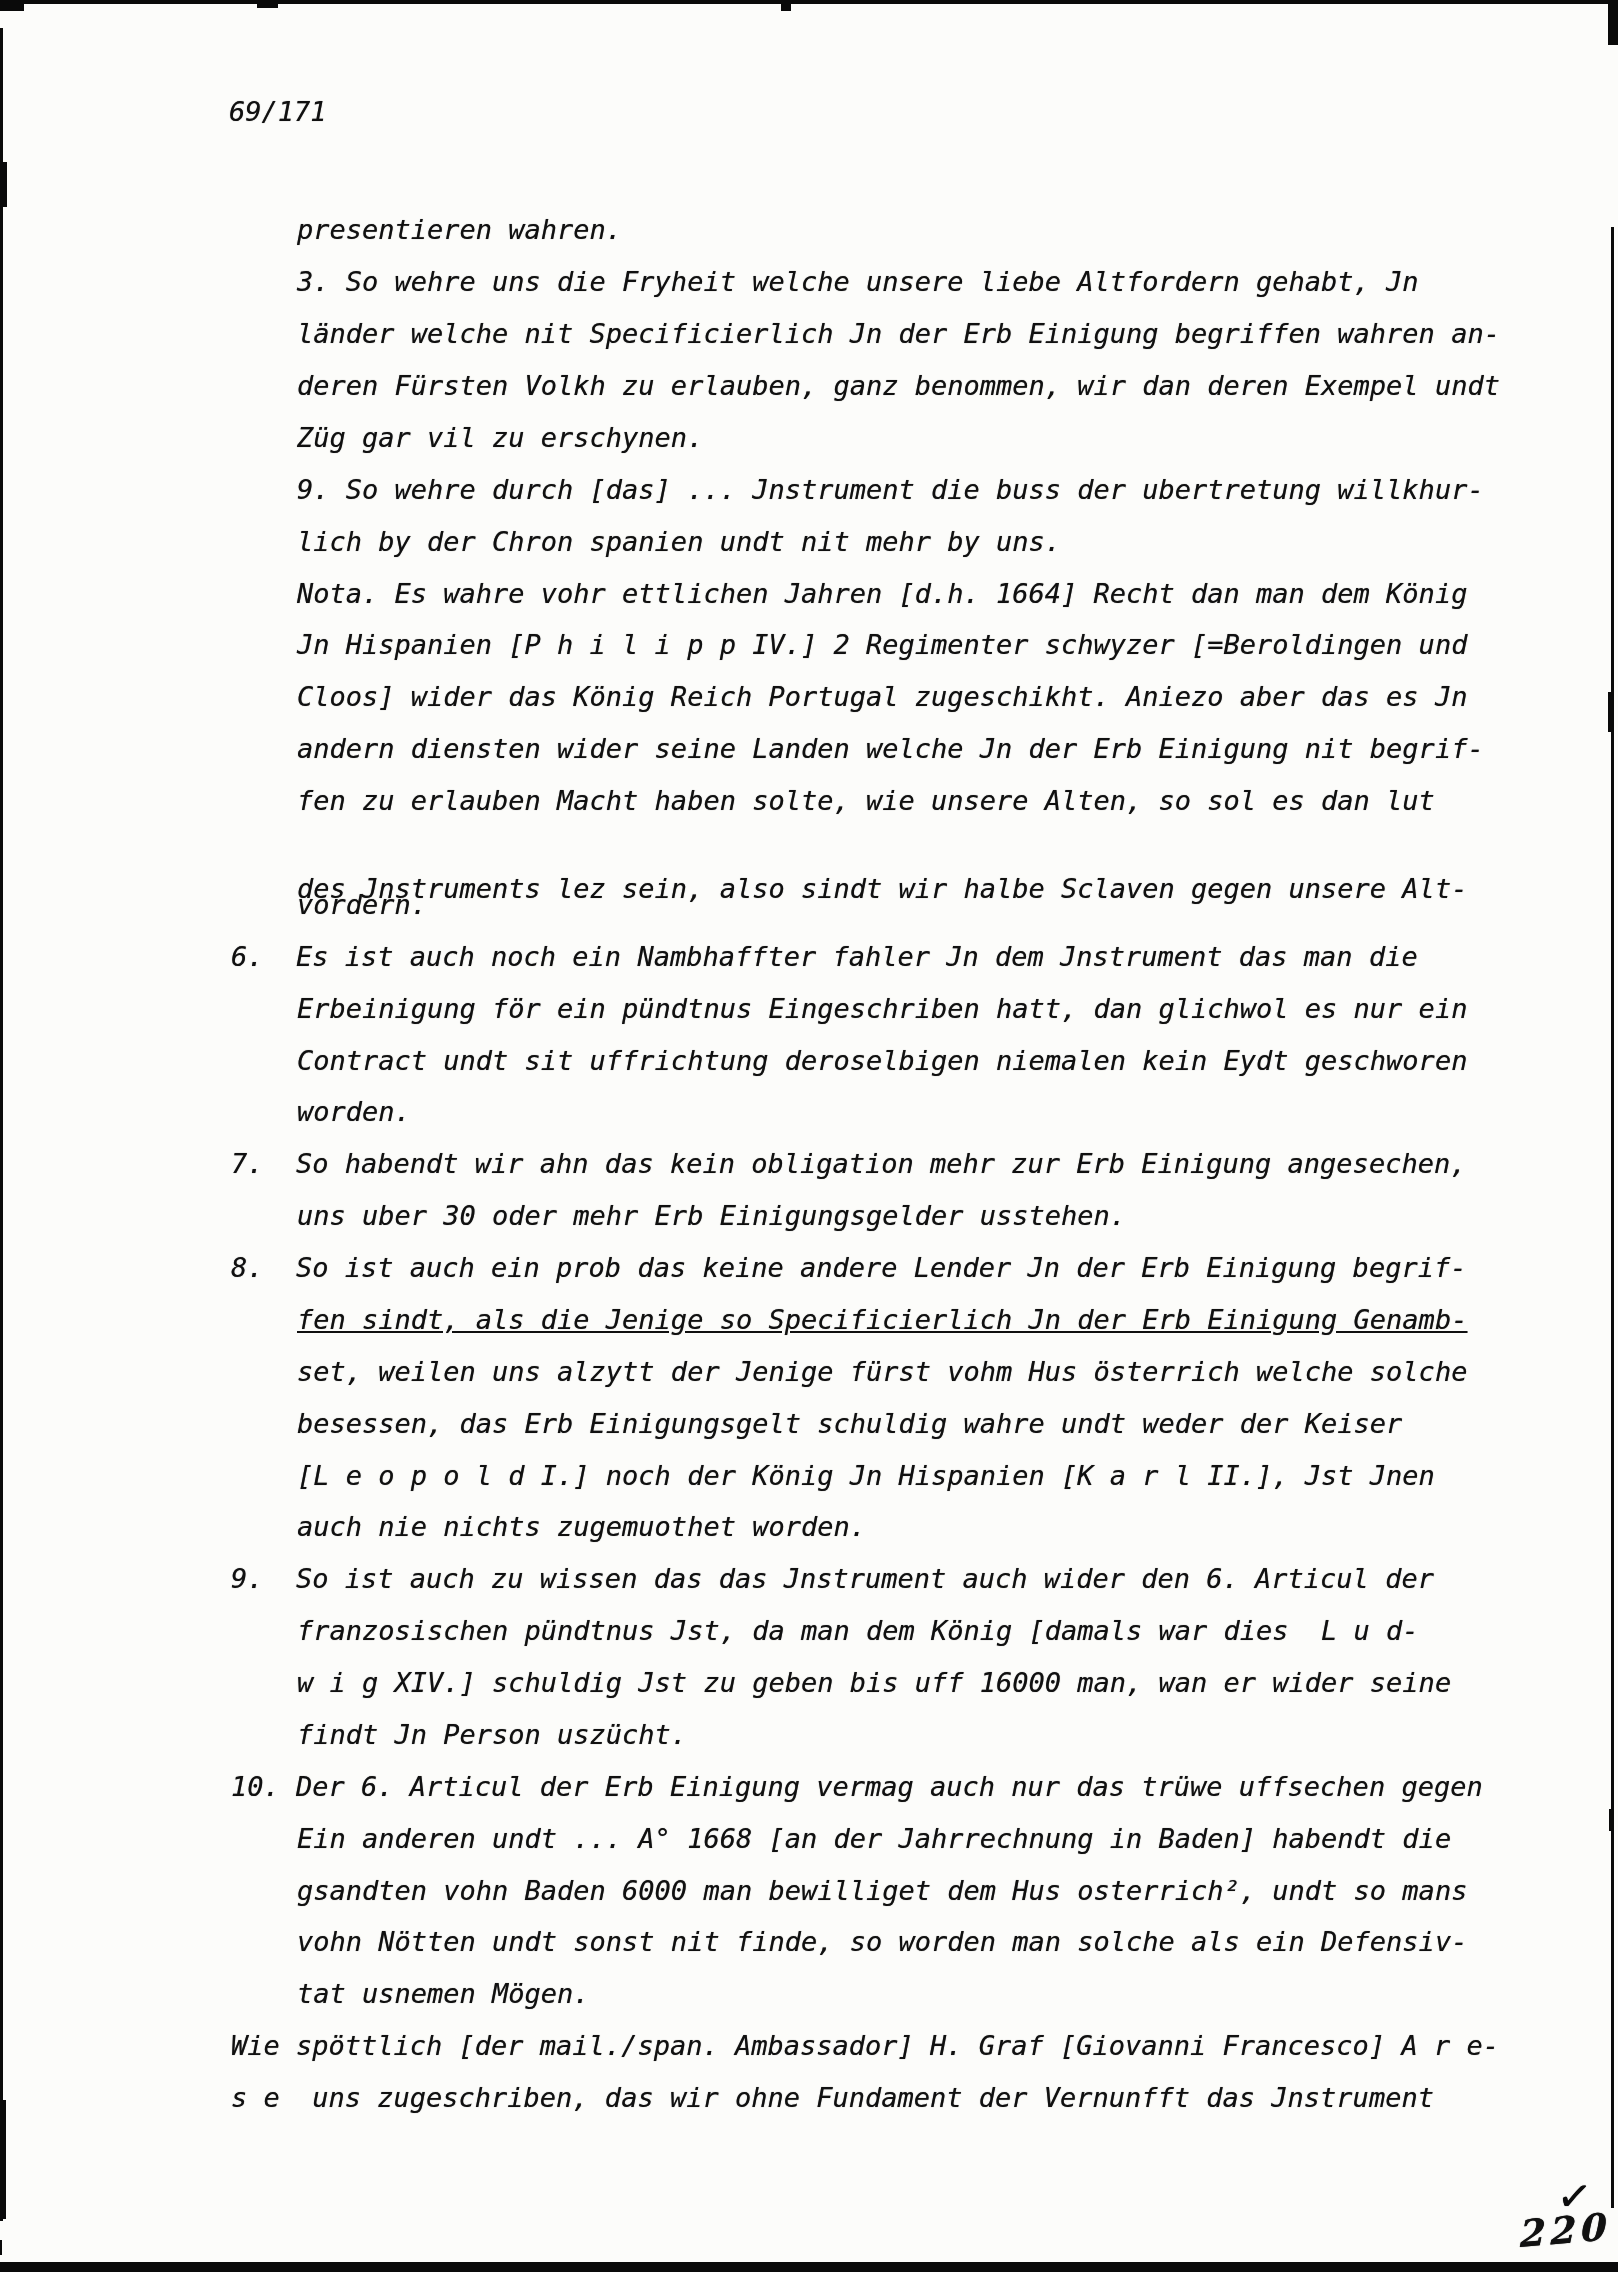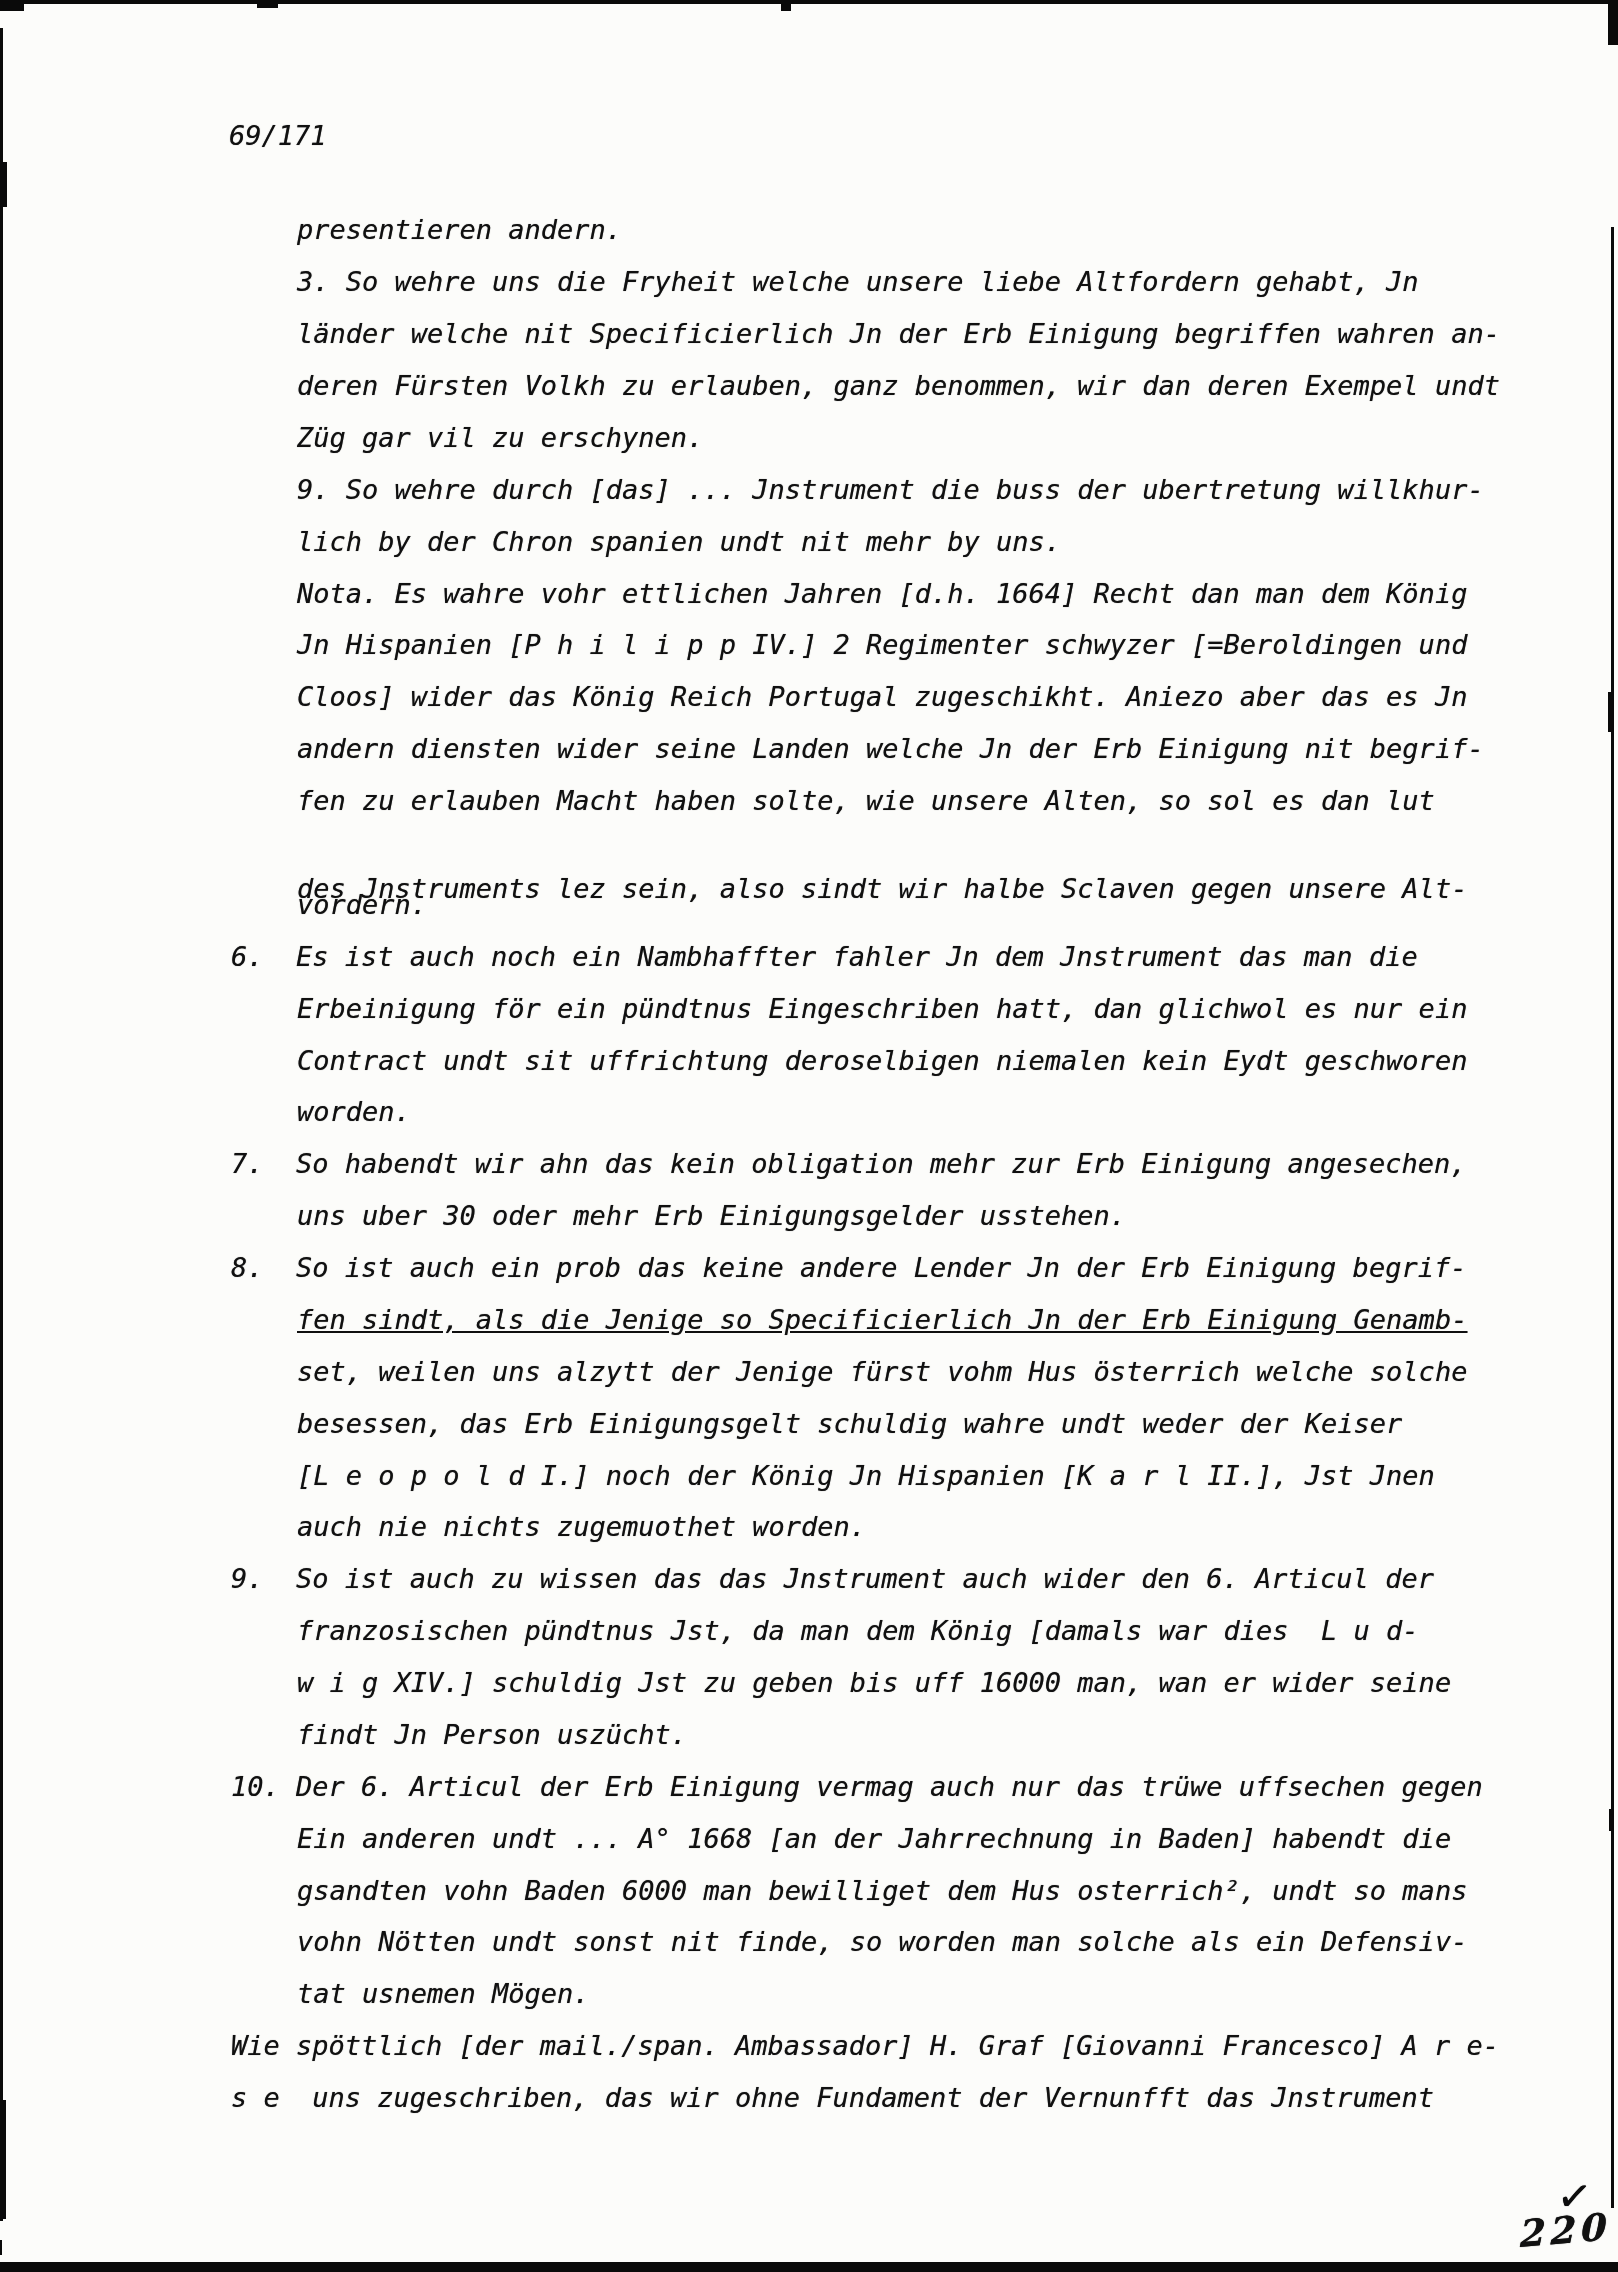--- a/index.html
+++ b/index.html
@@ -27,21 +27,21 @@
     white-space: pre;
     font-family: "DejaVu Sans Mono", monospace;
     font-style: italic;
     font-size: 27px;
     line-height: 32px;
     color: #101010;
     text-shadow: 0 0 0.8px rgba(15,15,15,0.65);
   }
   .col-text   { left: 297px; }
   .col-margin { left: 231px; }
-  .page-number { left: 229px; top: 120px; }
+  .page-number { left: 229px; top: 96px; }
 
   
   .edge { position: absolute; background: #0a0a0a; }
   .edge-top          { left: 0;     top: 0;      width: 1619px; height: 4px;  }
   .corner-top-left   { left: 0;     top: 0;      width: 24px;   height: 10.5px; }
   .blob-top          { left: 257px; top: 0;      width: 21px;   height: 8px; }
   .tick-top          { left: 781px; top: 0;      width: 9.7px;   height: 10.5px; }
   .corner-top-right  { left: 1608px;top: 0;      width: 10.5px;   height: 45px; }
   .edge-left         { left: 0;     top: 28px;   width: 3.2px;    height: 2193px; }
   .bulge-left-1      { left: 0;     top: 162px;  width: 6.5px;    height: 45px; }
@@ -93,21 +93,21 @@
   <div class="edge bulge-left-2"></div>
   <div class="edge speck-left"></div>
   <div class="edge edge-right"></div>
   <div class="edge bulge-right-1"></div>
   <div class="edge bulge-right-2"></div>
   <div class="edge edge-bottom"></div>
 
   <div class="page-number">69/171</div>
 
   <div id="document-body">
-      <div class="line col-text" style="top: 214px;">presentieren andern.</div>
+      <div class="line col-text" style="top: 214px;">presentieren wahren.</div>
       <div class="line col-text" style="top: 266px;">3. So wehre uns die Fryheit welche unsere liebe Altfordern gehabt, Jn</div>
       <div class="line col-text" style="top: 318px;">länder welche nit Specificierlich Jn der Erb Einigung begriffen wahren an-</div>
       <div class="line col-text" style="top: 370px;">deren Fürsten Volkh zu erlauben, ganz benommen, wir dan deren Exempel undt</div>
       <div class="line col-text" style="top: 422px;">Züg gar vil zu erschynen.</div>
       <div class="line col-text" style="top: 474px;">9. So wehre durch [das] ... Jnstrument die buss der ubertretung willkhur-</div>
       <div class="line col-text" style="top: 526px;">lich by der Chron spanien undt nit mehr by uns.</div>
       <div class="line col-text" style="top: 578px;">Nota. Es wahre vohr ettlichen Jahren [d.h. 1664] Recht dan man dem König</div>
       <div class="line col-text" style="top: 629px;">Jn Hispanien [P h i l i p p IV.] 2 Regimenter schwyzer [=Beroldingen und</div>
       <div class="line col-text" style="top: 681px;">Cloos] wider das König Reich Portugal zugeschikht. Aniezo aber das es Jn</div>
       <div class="line col-text" style="top: 733px;">andern diensten wider seine Landen welche Jn der Erb Einigung nit begrif-</div>

